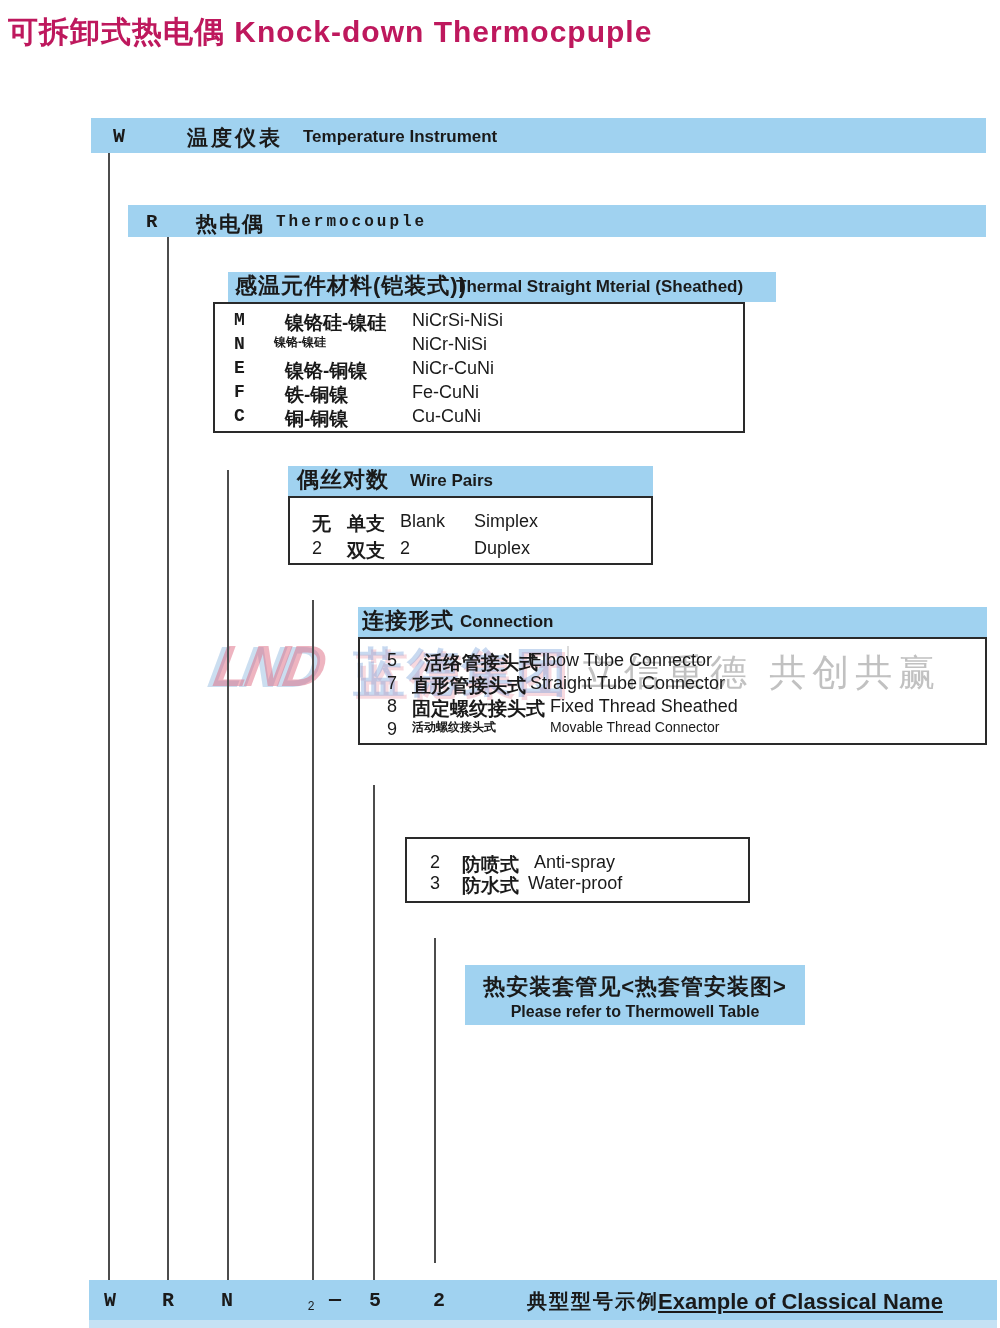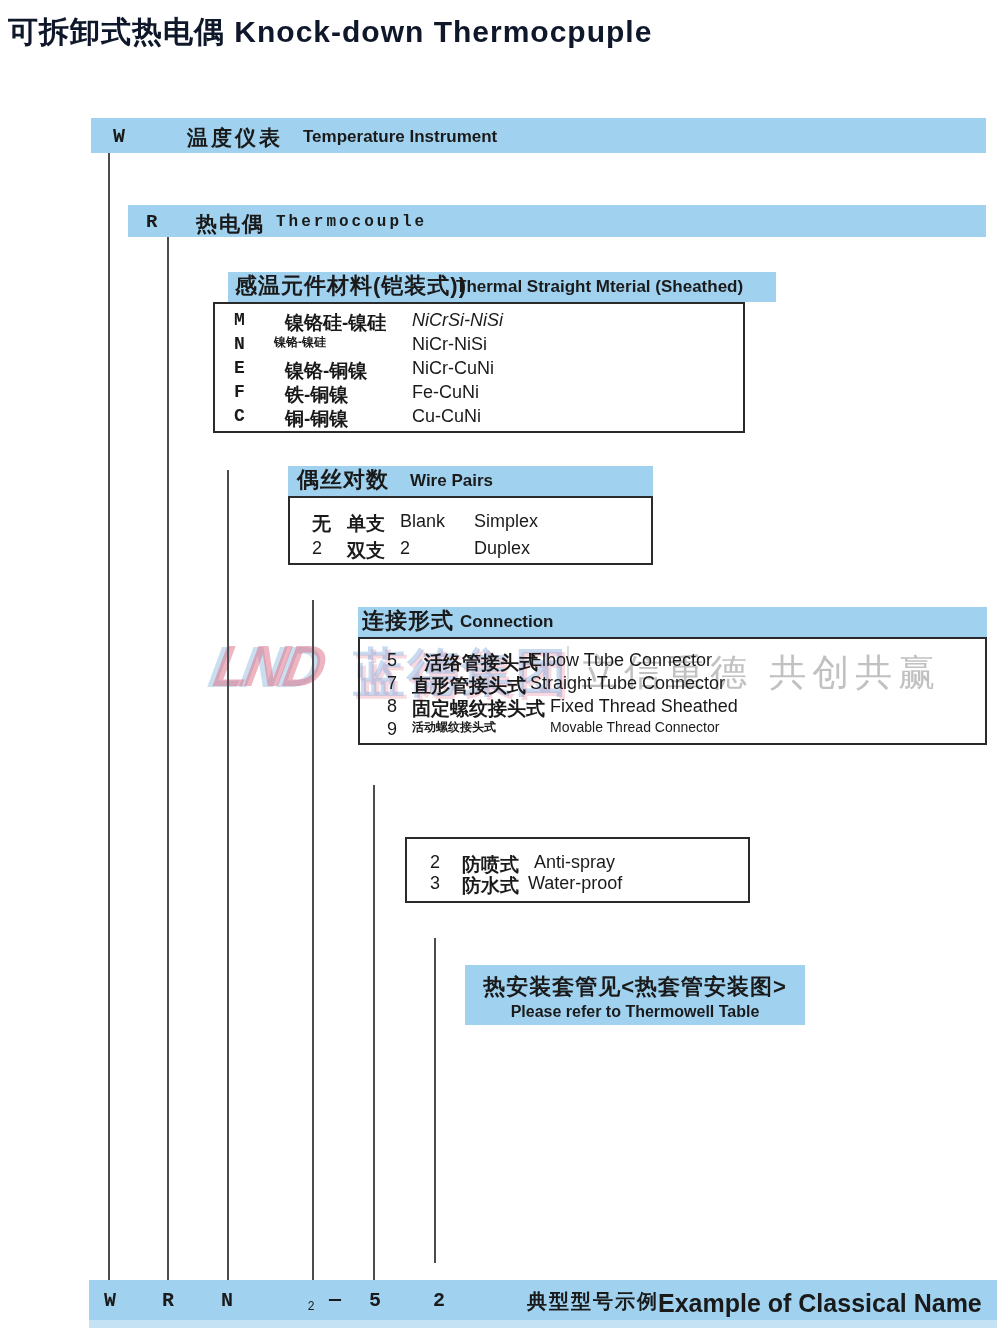--- a/index.html
+++ b/index.html
@@ -1,21 +1,21 @@
 <!DOCTYPE html>
 <html><head>
 <meta charset="utf-8">
 <style>
   html,body{margin:0;padding:0;background:#ffffff;}
   .page{position:relative;width:1000px;height:1328px;background:#fff;overflow:hidden;
         font-family:"Liberation Sans",sans-serif;color:#1a1a1a;}
   .bluebar{position:absolute;background:#a0d2f0;}
   .whitebox{position:absolute;border:2px solid #2a2a2a;background:transparent;box-sizing:border-box;}
   .vline{position:absolute;width:2px;background:#4c4c4c;}
-  .title{position:absolute;left:8px;top:12px;font-size:30px;font-weight:bold;color:#0f172a;letter-spacing:1px;}
+  .title{position:absolute;left:8px;top:12px;font-size:30px;font-weight:bold;color:#be185d;letter-spacing:1px;}
   .cn-b{font-weight:bold;}
   .code-f{font-family:"Liberation Mono","DejaVu Sans Mono",monospace;font-weight:bold;}
   .row{position:absolute;left:0;width:100%;}
   .rowspan{position:absolute;white-space:nowrap;}
   .hdr-cn{position:absolute;font-weight:bold;font-size:22px;letter-spacing:1px;top:50%;transform:translateY(-52%);white-space:nowrap;}
   .hdr-en{position:absolute;font-size:17px;font-weight:bold;top:50%;transform:translateY(-50%);white-space:nowrap;}
   .wm{position:absolute;z-index:0;white-space:nowrap;}
   .content{position:absolute;inset:0;z-index:2;}
   .bctr{transform:translateX(-50%);}
 </style>
@@ -59,21 +59,21 @@
     <div class="vline" style="left:434px;top:938px;height:325px;"></div>
 
     <div class="bluebar" style="left:228px;top:272px;width:548px;height:30px;">
       <span class="hdr-cn" style="left:7px;">感温元件材料(铠装式))</span>
       <span class="hdr-en" style="left:228px;">Thermal Straight Mterial (Sheathed)</span>
     </div>
     <div class="whitebox" style="left:213px;top:302px;width:532px;height:131px;">
       <div class="row" style="top:6px;height:24px;">
         <span class="rowspan code-f" style="left:19px;font-size:18px;">M</span>
         <span class="rowspan cn-b" style="left:70px;font-size:19px;">镍铬硅-镍硅</span>
-        <span class="rowspan" style="left:197px;font-size:18px;font-style:italic;">NiCrSi-NiSi</span>
+        <span class="rowspan" style="left:197px;font-size:18px;">NiCrSi-NiSi</span>
       </div>
       <div class="row" style="top:30px;height:24px;">
         <span class="rowspan code-f" style="left:19px;font-size:18px;">N</span>
         <span class="rowspan cn-b" style="left:59px;font-size:12px;">镍铬-镍硅</span>
         <span class="rowspan" style="left:197px;font-size:18px;">NiCr-NiSi</span>
       </div>
       <div class="row" style="top:54px;height:24px;">
         <span class="rowspan code-f" style="left:19px;font-size:18px;">E</span>
         <span class="rowspan cn-b" style="left:70px;font-size:19px;">镍铬-铜镍</span>
         <span class="rowspan" style="left:197px;font-size:18px;">NiCr-CuNi</span>
@@ -156,18 +156,18 @@
 
     <div class="bluebar" style="left:89px;top:1280px;width:908px;height:40px;">
       <span class="rowspan code-f bctr" style="left:21px;top:9px;font-size:20px;">W</span>
       <span class="rowspan code-f bctr" style="left:79px;top:9px;font-size:20px;">R</span>
       <span class="rowspan code-f bctr" style="left:138px;top:9px;font-size:20px;">N</span>
       <span class="rowspan code-f bctr" style="left:222px;top:20px;font-size:12px;font-weight:normal;">2</span>
       <span class="rowspan code-f bctr" style="left:246px;top:8px;font-size:20px;">—</span>
       <span class="rowspan code-f bctr" style="left:286px;top:9px;font-size:20px;">5</span>
       <span class="rowspan code-f bctr" style="left:350px;top:9px;font-size:20px;">2</span>
       <span class="rowspan cn-b" style="left:438px;top:8px;font-size:20px;letter-spacing:2px;">典型型号示例</span>
-      <span class="rowspan" style="left:569px;top:9px;font-size:25px;font-weight:bold;">Example of Classical Name</span>
+      <span class="rowspan" style="left:569px;top:9px;font-size:22px;font-weight:bold;text-decoration:underline;">Example of Classical Name</span>
     </div>
     <div class="bluebar" style="left:89px;top:1320px;width:908px;height:8px;background:#c5e2f4;"></div>
 
   </div>
 </div>
 
 </body></html>

